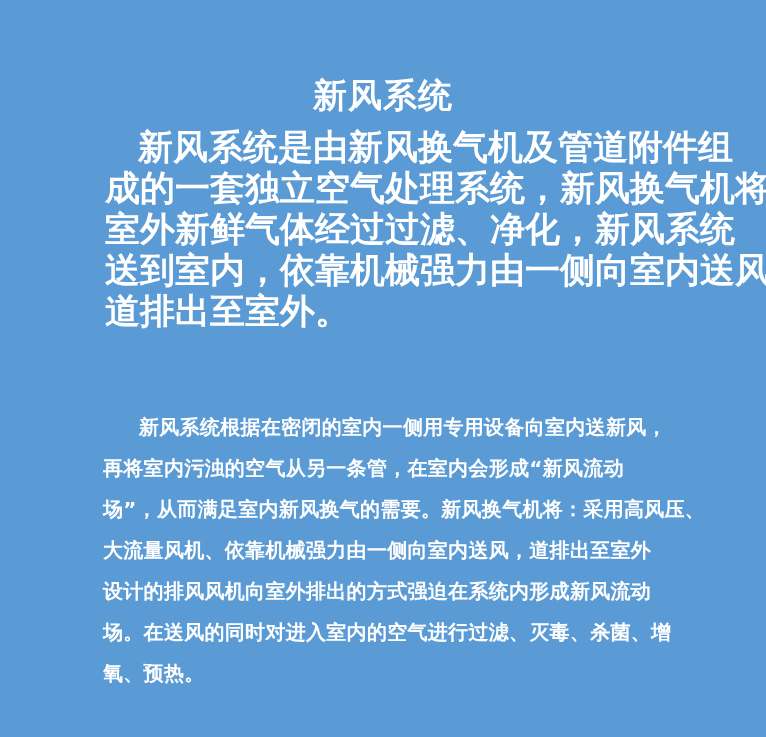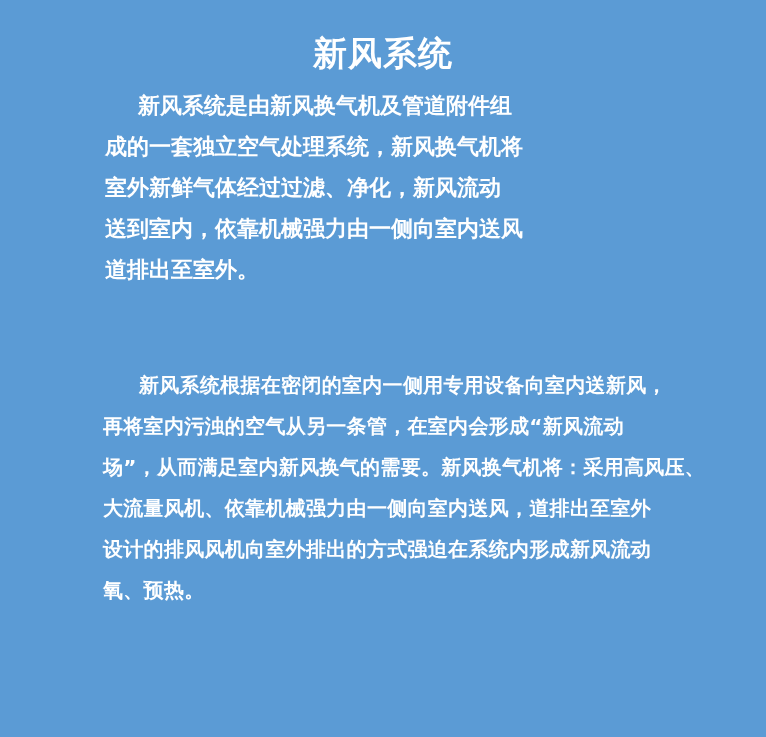--- a/index.html
+++ b/index.html
@@ -15,38 +15,38 @@
     font-family: "DejaVu Sans", "Liberation Sans", sans-serif;
     position: relative;
     overflow: hidden;
   }
   .page {
     width: 766px;
     height: 737px;
     position: relative;
   }
   .title {
-    margin-top: 34px;
+    margin-top: 76px;
     font-size: 34px;
     line-height: 38px;
     font-weight: 700;
     text-align: center;
     letter-spacing: 1px;
     color: var(--text);
   }
   .para {
     color: var(--text);
     font-weight: 700;
   }
   .para .line {
     white-space: pre;
   }
   .para1 {
     margin: 13px 100px 0 105px;
-    font-size: 22px;
+    font-size: 35px;
     line-height: 41px;
   }
   .para1 .line:first-child { text-indent: 33px; }
   .para2 {
     margin: 75px 95px 0 103px;
     font-size: 20px;
     line-height: 41px;
     letter-spacing: 0.3px;
   }
   .para2 .line:first-child { text-indent: 36px; }
@@ -54,27 +54,28 @@
 </head>
 <body>
 
 <div class="page">
 
   <h1 class="title">新风系统</h1>
 
   <div class="para para1">
     <div class="line">新风系统是由新风换气机及管道附件组</div>
     <div class="line">成的一套独立空气处理系统，新风换气机将</div>
-    <div class="line">室外新鲜气体经过过滤、净化，新风流动</div>
+    <div class="line">室外新鲜气体经过过滤、净化，新风系统</div>
     <div class="line">送到室内，依靠机械强力由一侧向室内送风</div>
     <div class="line">道排出至室外。</div>
   </div>
 
   <div class="para para2">
     <div class="line">新风系统根据在密闭的室内一侧用专用设备向室内送新风，</div>
     <div class="line">再将室内污浊的空气从另一条管，在室内会形成“新风流动</div>
     <div class="line">场”，从而满足室内新风换气的需要。新风换气机将：采用高风压、</div>
     <div class="line">大流量风机、依靠机械强力由一侧向室内送风，道排出至室外</div>
     <div class="line">设计的排风风机向室外排出的方式强迫在系统内形成新风流动</div>
+    <div class="line">场。在送风的同时对进入室内的空气进行过滤、灭毒、杀菌、增</div>
     <div class="line">氧、预热。</div>
   </div>
 
 </div>
 
 </body></html>

